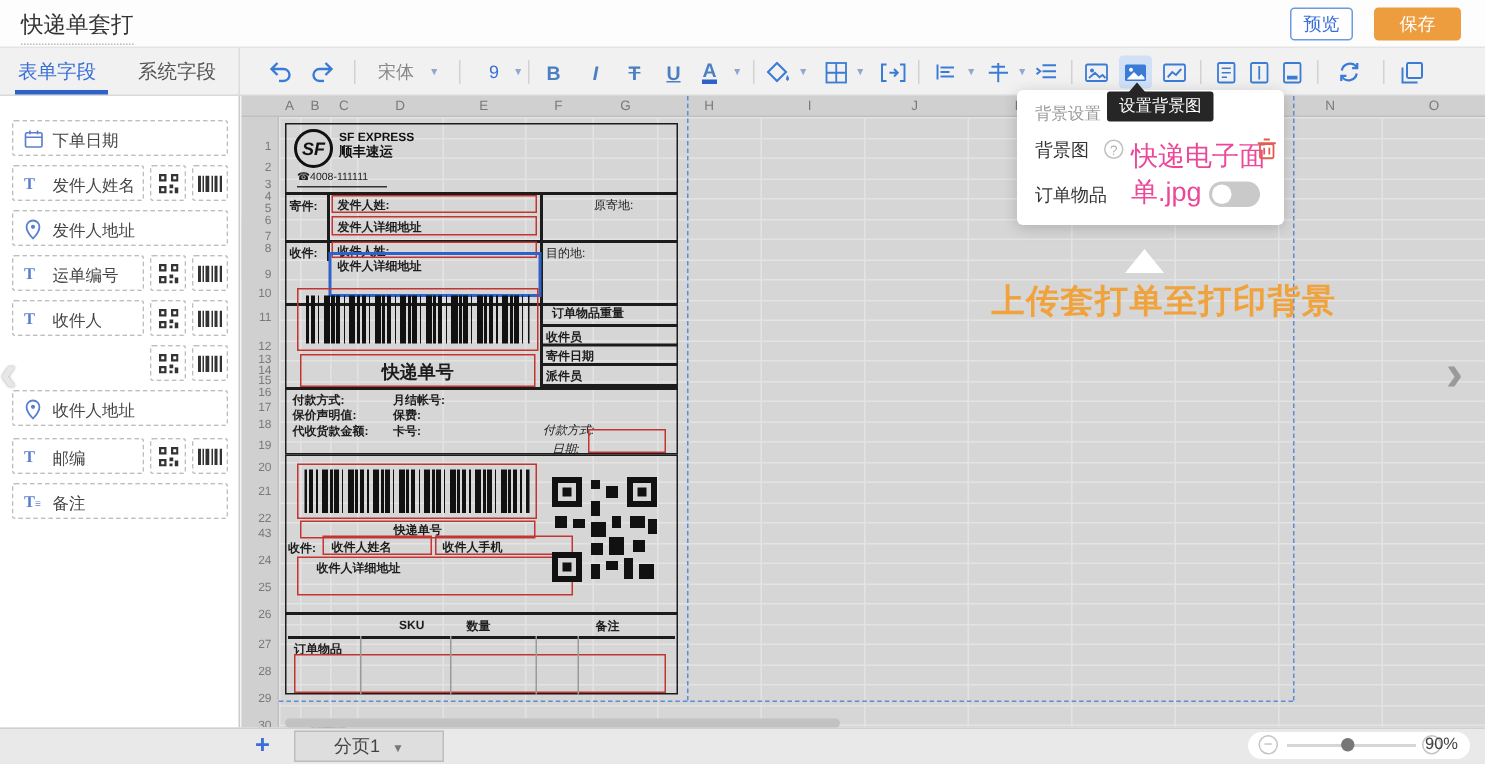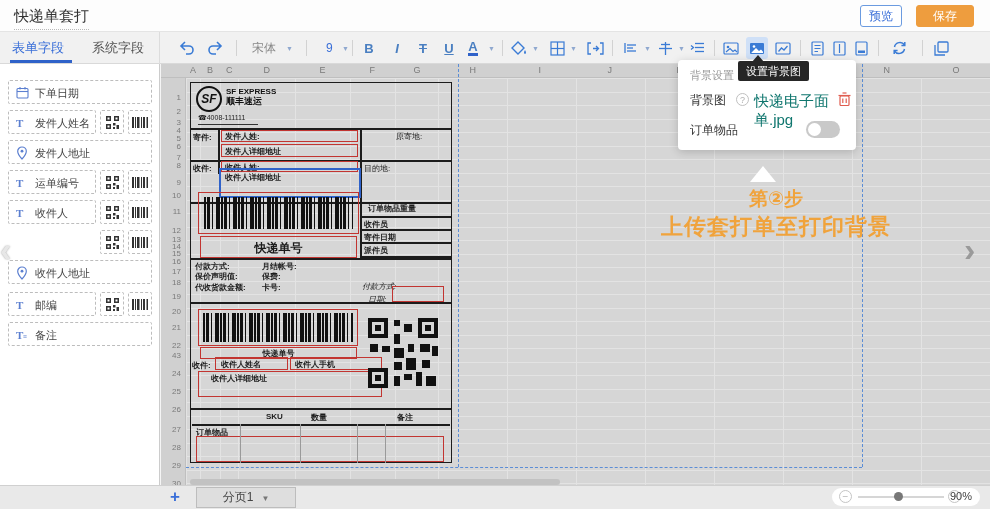--- a/index.html
+++ b/index.html
@@ -75,21 +75,21 @@
   #anno { left:596px; top:186px; width:360px; text-align:center; color:#f0a33c; font-weight:bold; pointer-events:none; }
   #anno .l1 { font-size:19px; }
   #anno .l2 { font-size:22px; letter-spacing:1px; }
   #anno-tri { left:750px; top:166px; width:0; height:0; border-left:13px solid transparent; border-right:13px solid transparent; border-bottom:16px solid #ffffff; }
 
   
   #popover { left:678px; top:60px; width:178px; height:90px; background:#fff; border-radius:4px; box-shadow:0 2px 10px rgba(0,0,0,.18); }
   #pop-title { left:12px; top:8px; font-size:11px; color:#9a9a9a; }
   #pop-row1 { left:12px; top:32px; font-size:12px; color:#333; }
   #pop-help { left:58px; top:33px; width:13px; height:13px; border:1px solid #c0c0c0; border-radius:50%; color:#b0b0b0; font-size:9px; text-align:center; line-height:12px; }
-  #pop-file { left:76px; top:32px; font-size:15px; color:#0f766e; cursor:pointer; }
+  #pop-file { left:76px; top:32px; font-size:18px; color:#ec4899; cursor:pointer; }
   #pop-trash { left:160px; top:32px; cursor:pointer; }
   #pop-row2 { left:12px; top:62px; font-size:12px; color:#333; }
   #toggle { left:128px; top:61px; width:34px; height:17px; background:#c9c9c9; border-radius:9px; cursor:pointer; }
   #toggle .knob { position:absolute; left:2px; top:2px; width:13px; height:13px; background:#fff; border-radius:50%; }
 
   
   #tooltip { left:738px; top:61px; height:20px; padding:0 8px; background:#262626; color:#fff; font-size:11px; line-height:20px; border-radius:2px; z-index:5; }
   #tooltip-caret { left:752px; top:55px; width:0; height:0; border-left:6px solid transparent; border-right:6px solid transparent; border-bottom:7px solid #262626; z-index:5; }
 
   
@@ -666,21 +666,20 @@
   <div class="vline" style="left:357px; top:424px; height:39px; width:1px; background:#9a9a9a;"></div>
   <div class="vline" style="left:385px; top:424px; height:39px; width:1px; background:#9a9a9a;"></div>
 </div>
 
 <div class="abs dash-v" style="left:458px; top:64px; height:403px;"></div>
 <div class="abs dash-v" style="left:862px; top:64px; height:403px;"></div>
 <div class="abs dash-h" style="left:186px; top:467px; width:676px;"></div>
 
 <div id="anno-tri" class="abs"></div>
 <div id="anno" class="abs">
-  <div class="l1">第②步</div>
   <div class="l2">上传套打单至打印背景</div>
 </div>
 
 <div id="popover" class="abs">
   <div id="pop-title" class="abs">背景设置</div>
   <div id="pop-row1" class="abs">背景图</div>
   <div id="pop-help" class="abs">?</div>
   <div id="pop-file" class="abs">快递电子面单.jpg</div>
   <div id="pop-trash" class="abs">
     <svg width="13" height="15" viewBox="0 0 13 15">

